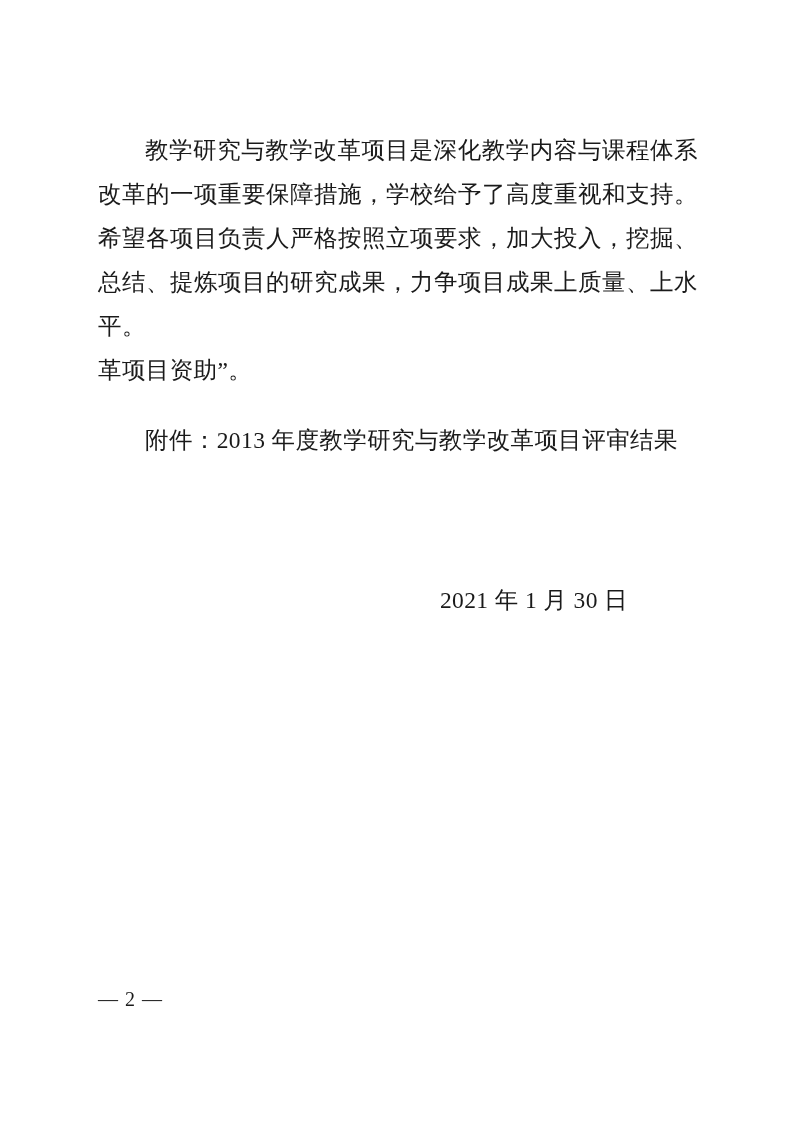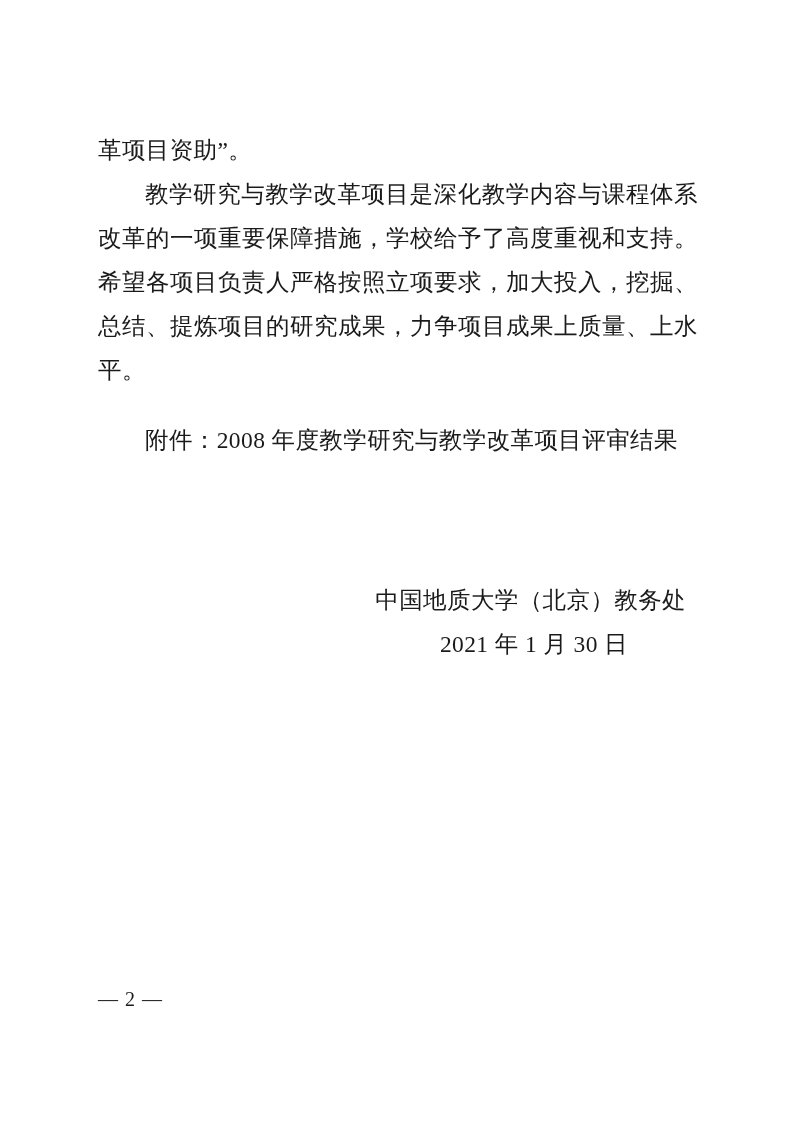--- a/index.html
+++ b/index.html
@@ -77,26 +77,25 @@
     letter-spacing: 1px;
     color: #1a1a1a;
   }
 </style>
 </head>
 <body>
 
 <div class="page">
 
   <div class="body-area">
+    <p class="para indent">教学研究与教学改革项目是深化教学内容与课程体系改革的一项重要保障措施，学校给予了高度重视和支持。希望各项目负责人严格按照立项要求，加大投入，挖掘、总结、提炼项目的研究成果，力争项目成果上质量、上水平。</p>
     <p class="para">革项目资助”。</p>
-    <p class="para indent">教学研究与教学改革项目是深化教学内容与课程体系改革的一项重要保障措施，学校给予了高度重视和支持。希望各项目负责人严格按照立项要求，加大投入，挖掘、总结、提炼项目的研究成果，力争项目成果上质量、上水平。</p>
     <div class="gap-md"></div>
-    <p class="attachment">附件：2008 年度教学研究与教学改革项目评审结果</p>
+    <p class="attachment">附件：2013 年度教学研究与教学改革项目评审结果</p>
   </div>
 
   <div class="signature-block">
-    <div class="sig-line">中国地质大学（北京）教务处</div>
     <div class="sig-line date">2021 年 1 月 30 日</div>
   </div>
 
   <div class="page-number">— 2 —</div>
 
 </div>
 
 </body></html>

